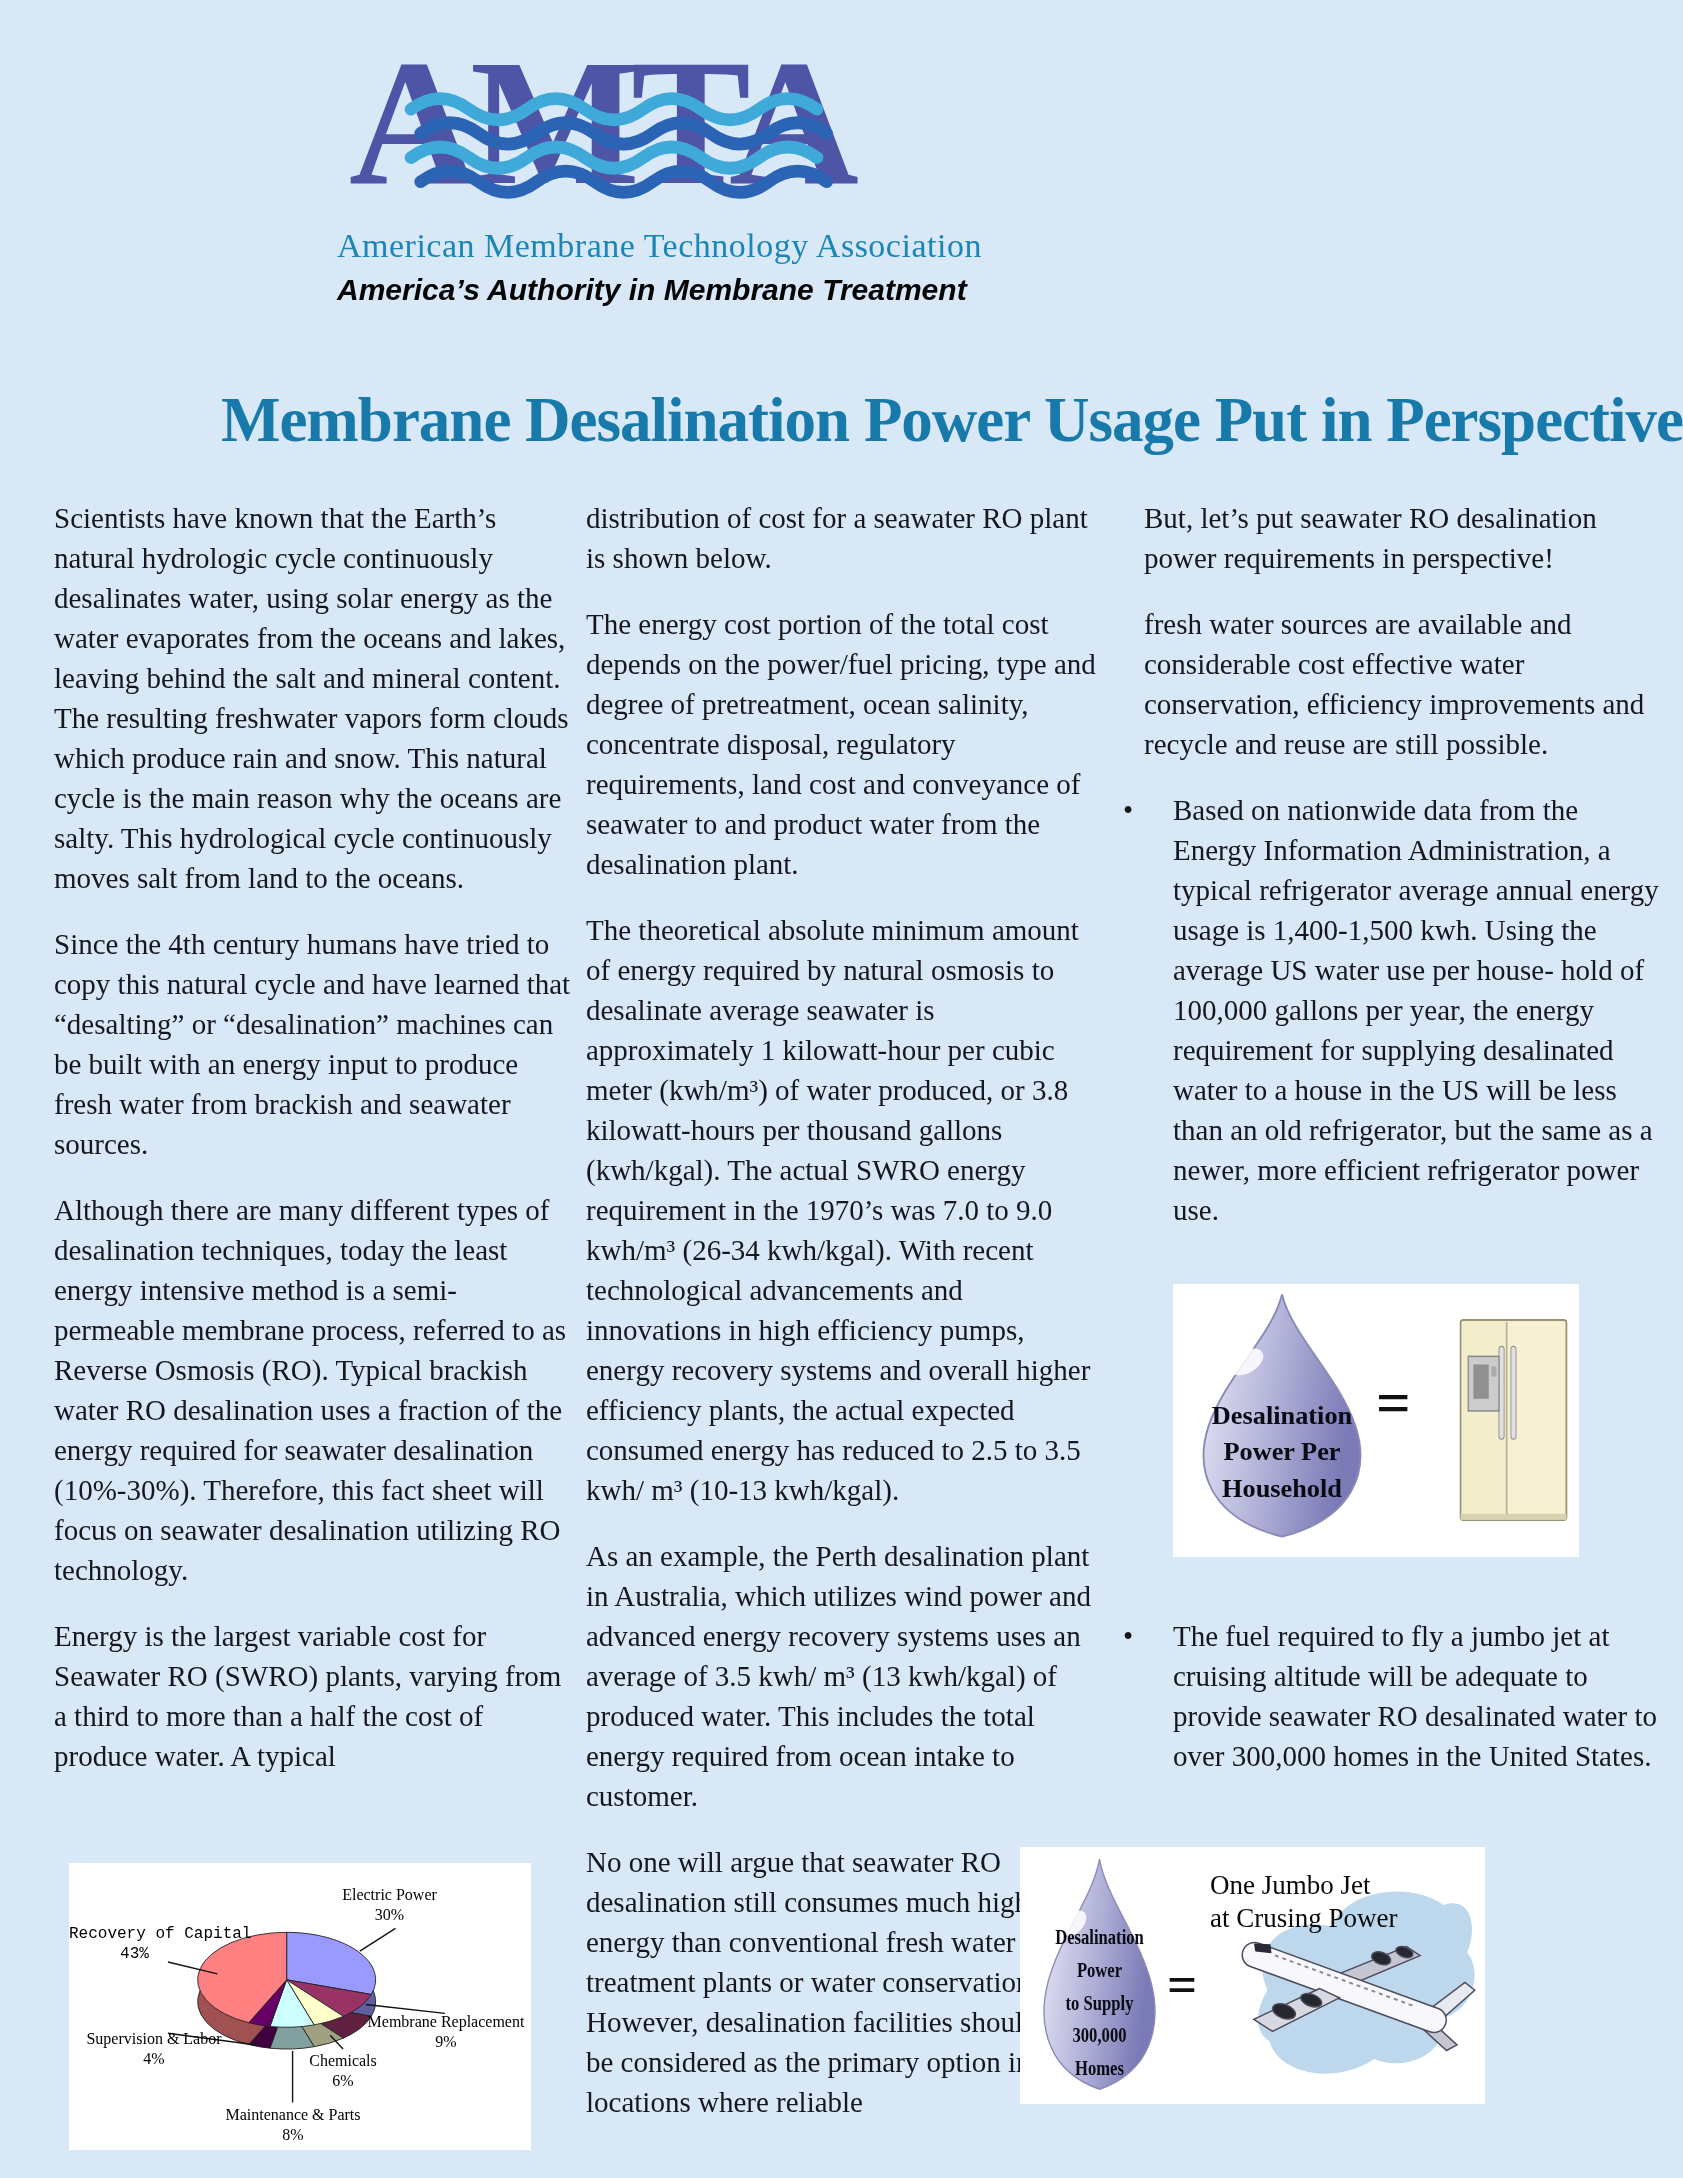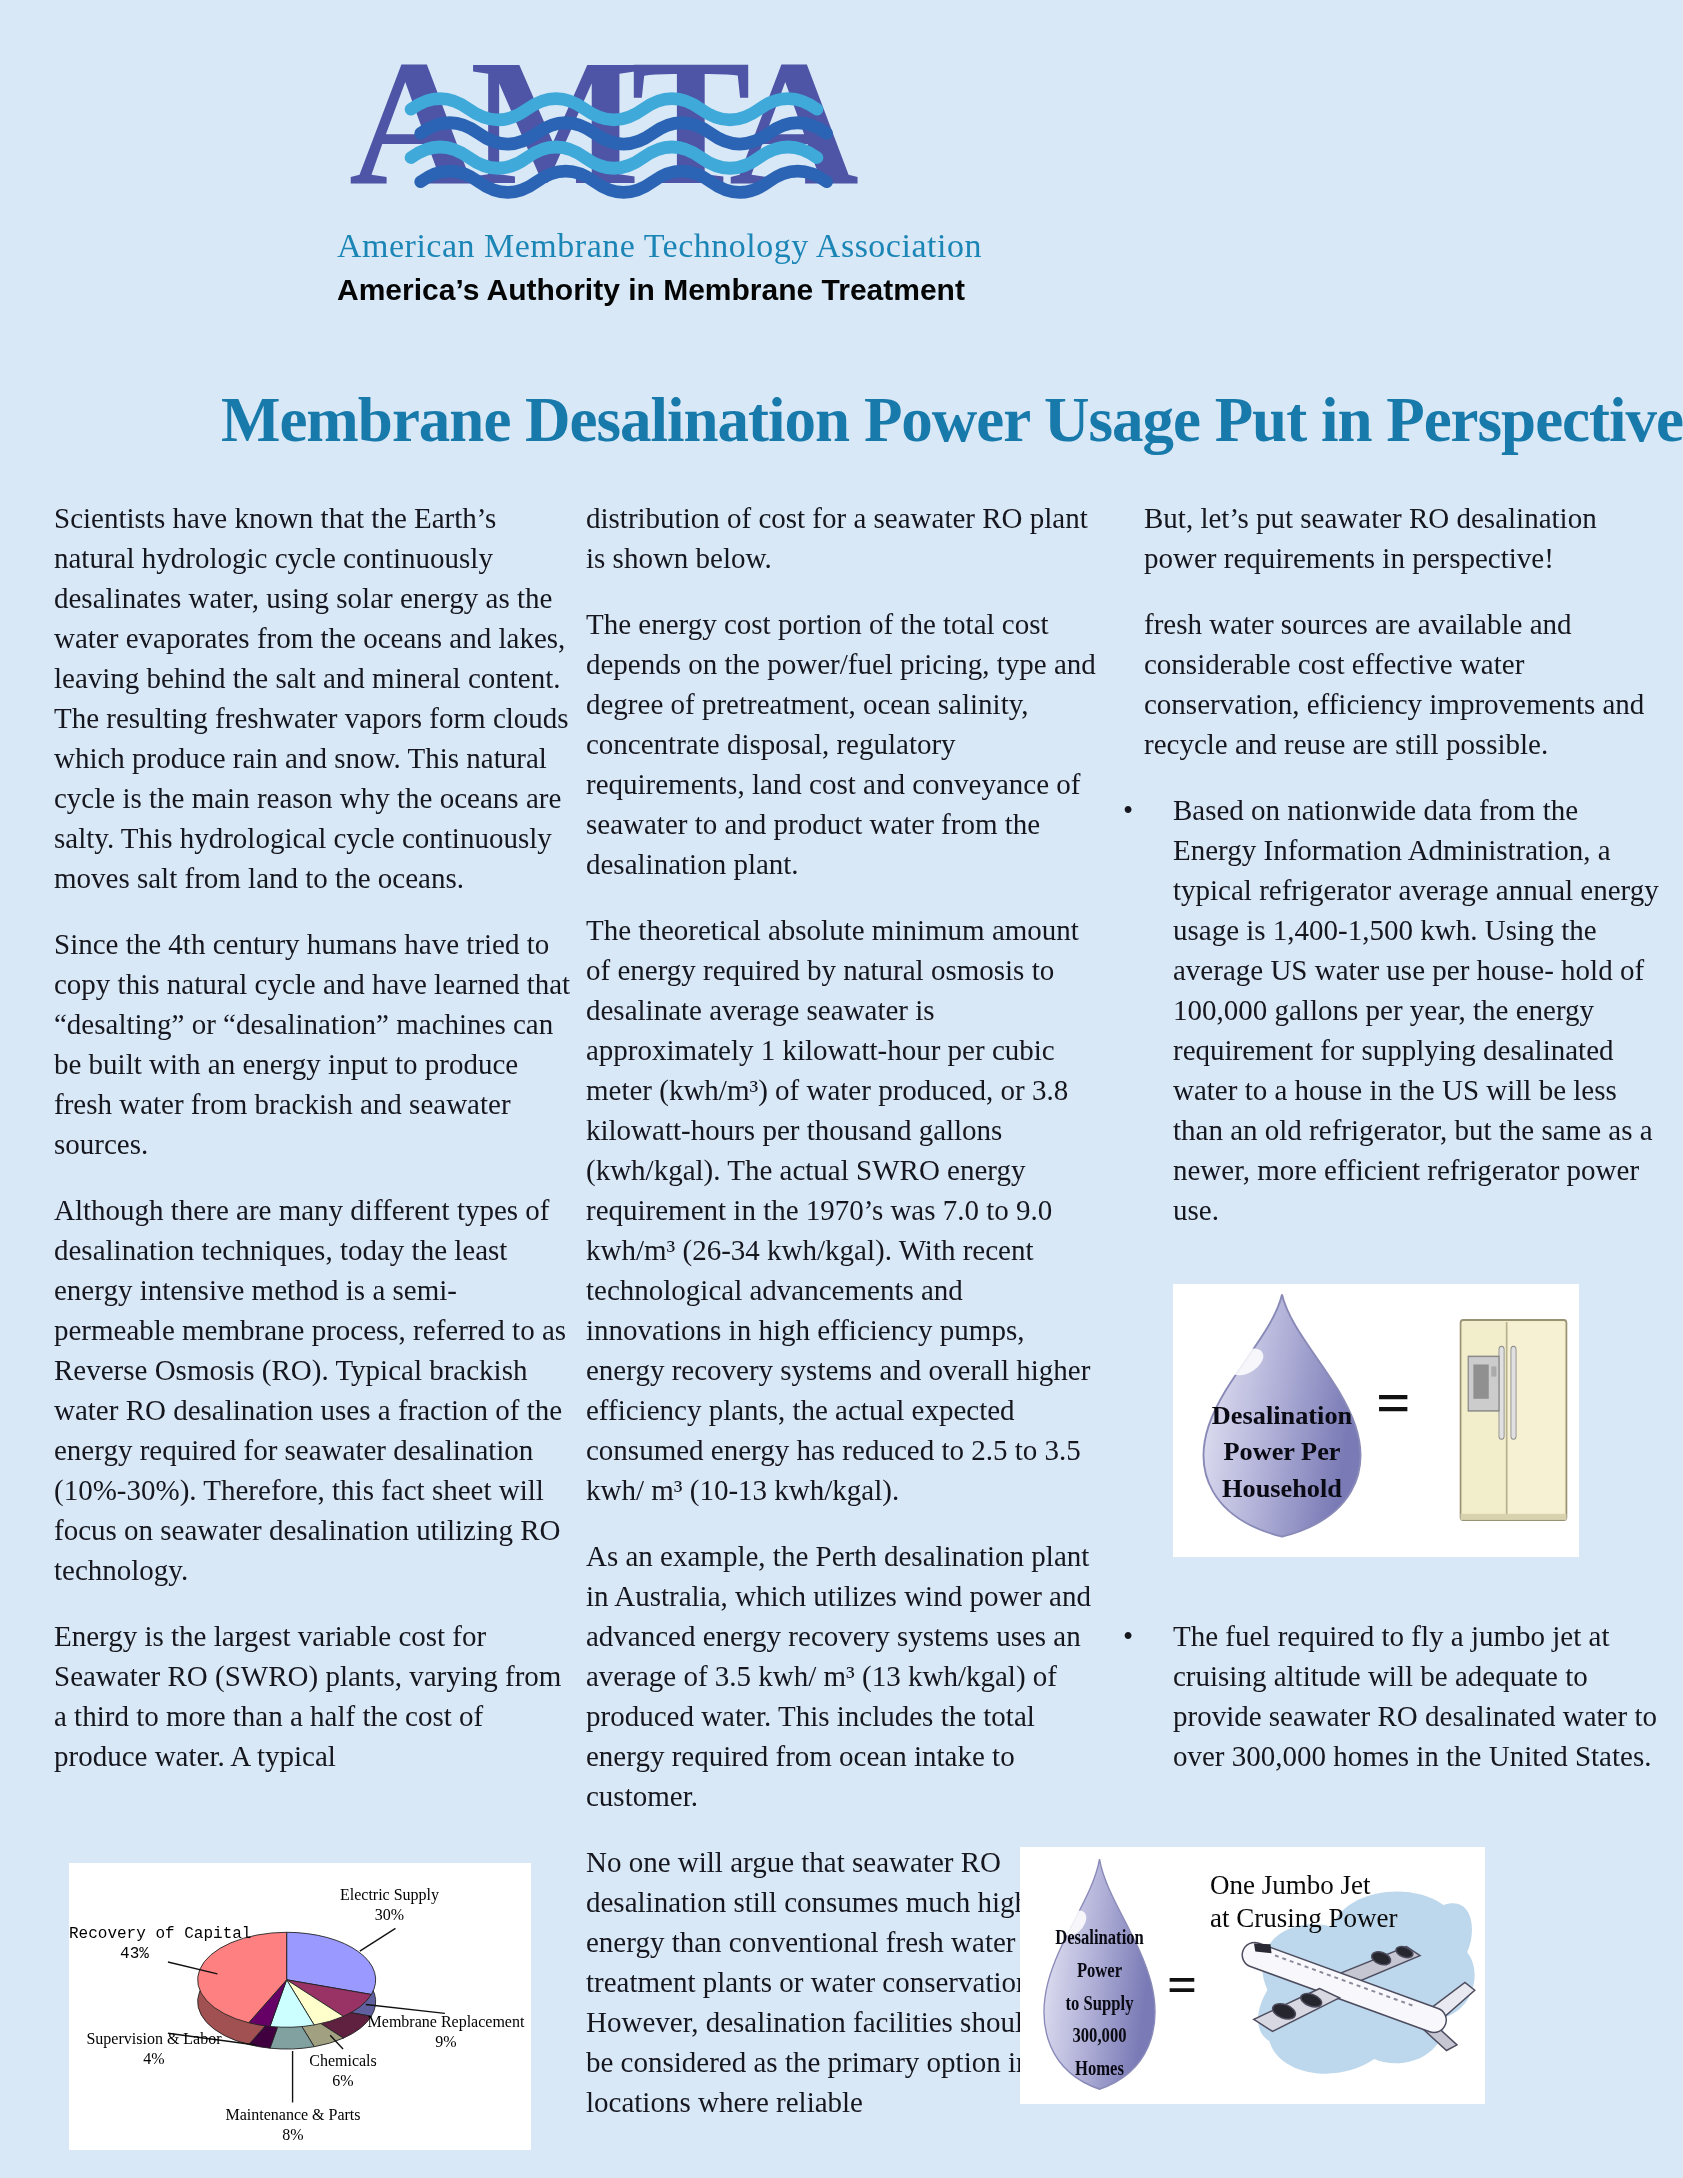--- a/index.html
+++ b/index.html
@@ -6,21 +6,21 @@
   .page {
     position:relative; width:1683px; height:2178px;
     background:#d8e8f6; overflow:hidden;
     font-family:"Liberation Serif", serif; color:#16161e;
   }
 
   
   .masthead { position:absolute; left:337px; top:30px; width:525px; text-align:center; }
   .logo { display:block; width:525px; height:203px; }
   .org-name { font-size:34px; color:#1b85b6; margin-top:-6px; letter-spacing:0.5px; white-space:nowrap; }
-  .tagline { font-family:"Liberation Sans", sans-serif; font-weight:bold; font-size:30px; color:#050505; margin-top:8px; white-space:nowrap; }
+  .tagline { font-family:"Liberation Sans", sans-serif; font-weight:bold; font-size:30px; color:#050505; margin-top:8px; white-space:nowrap;font-style:italic; }
 
   
   .doc-title {
     position:absolute; left:0; top:384px; width:100%; margin:0;
     text-align:right; font-size:63px; font-weight:bold; color:#1879ab;
     letter-spacing:-1px; white-space:nowrap;
   }
 
   
   .col { position:absolute; top:498px; width:517px; font-size:29px; line-height:40px; }
@@ -136,21 +136,21 @@
       <g stroke="#111" stroke-width="1.4">
         <line x1="330" y1="66" x2="294" y2="89"></line>
         <line x1="100" y1="100" x2="150" y2="112"></line>
         <line x1="100" y1="172" x2="190" y2="184"></line>
         <line x1="226" y1="242" x2="226" y2="190"></line>
         <line x1="277" y1="188" x2="264" y2="174"></line>
         <line x1="380" y1="152" x2="300" y2="143"></line>
       </g>
     </svg>
     <div class="callout co-electric">
-      <div class="co-name">Electric Supply</div>
+      <div class="co-name">Electric Power</div>
       <div class="co-pct">30%</div>
     </div>
     <div class="callout co-recovery">
       <div class="co-name">Recovery of Capital</div>
       <div class="co-pct">43%</div>
     </div>
     <div class="callout co-supervision">
       <div class="co-name">Supervision &amp; Labor</div>
       <div class="co-pct">4%</div>
     </div>

